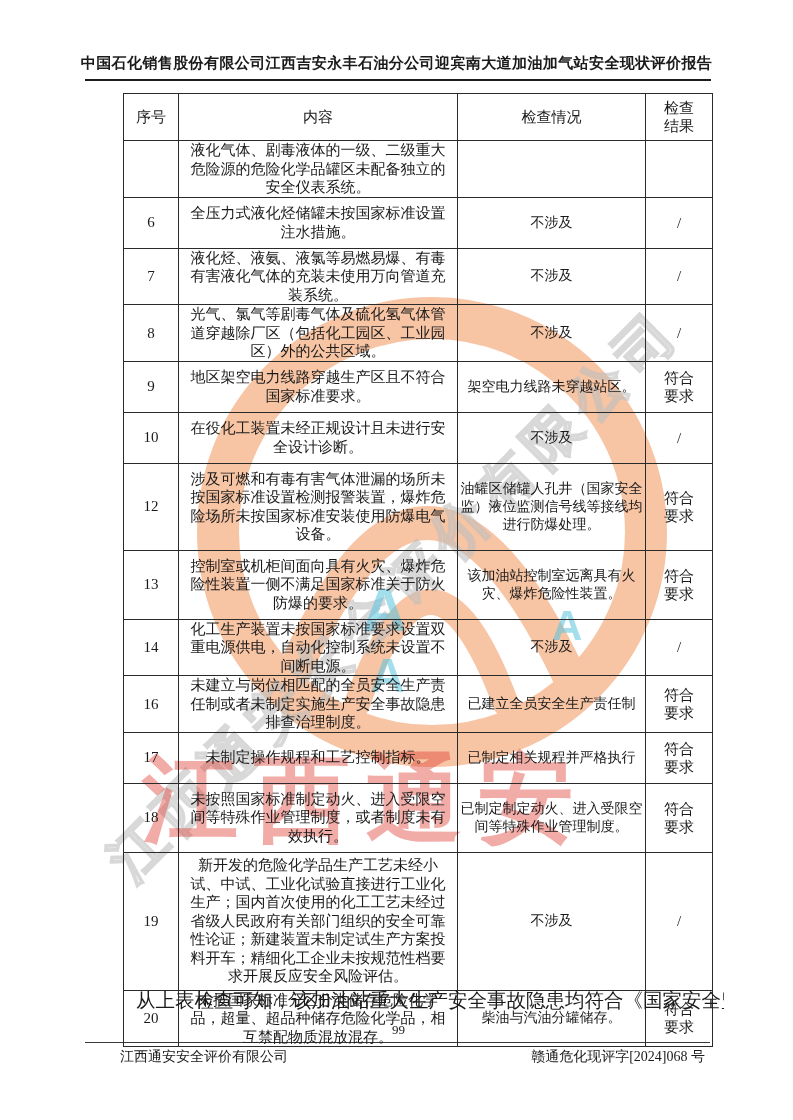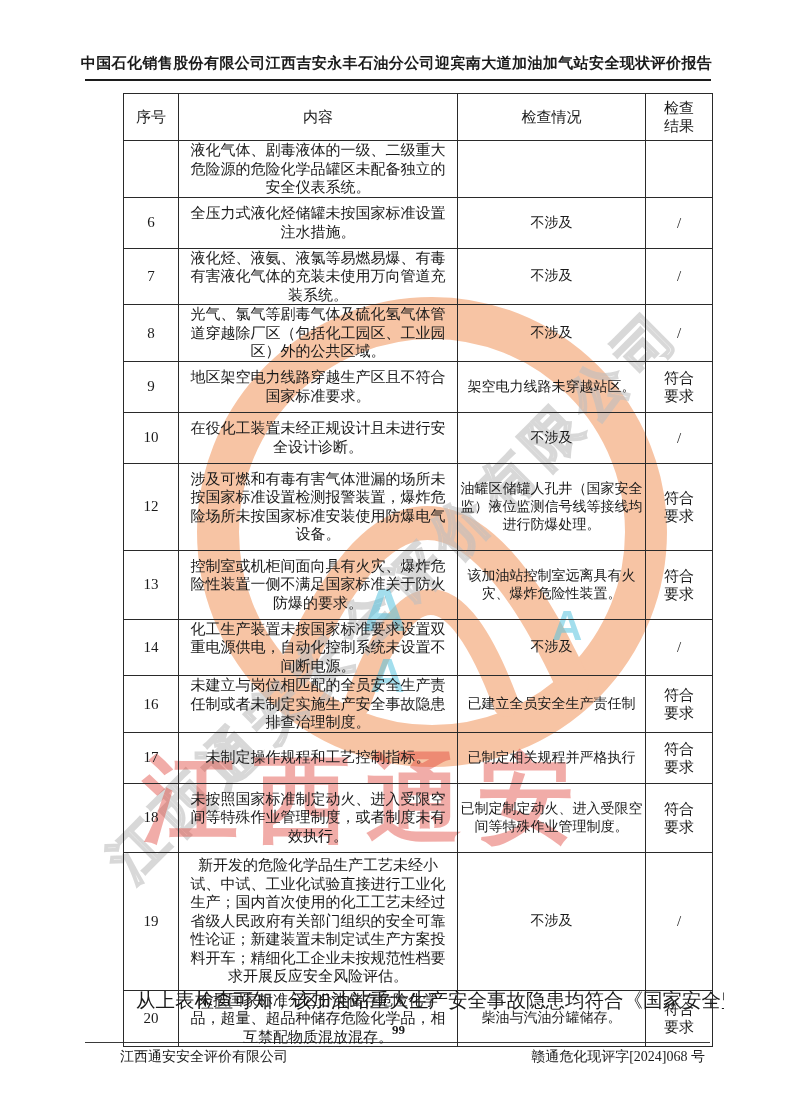--- a/index.html
+++ b/index.html
@@ -68,21 +68,21 @@
   .insp td.col-content{padding:0 11px;}
   .insp td.col-situation{font-size:14px;line-height:18px;padding:16px 2px;}
   
   .closing{
     position:absolute;left:97px;top:988px;width:627px;margin:0;
     font-size:19.5px;line-height:26px;text-indent:2em;
     white-space:nowrap;overflow:hidden;z-index:2;
   }
   .page-number{
     position:absolute;left:85px;top:1022px;width:627px;
-    text-align:center;font-size:13px;z-index:2;font-weight:bold;
+    text-align:center;font-size:13px;z-index:2;
   }
   .footer-rule{
     position:absolute;left:85px;top:1042px;width:625px;height:0;
     border-top:1px solid #3a3a3a;
   }
   .doc-footer{
     position:absolute;left:120px;top:1048px;width:585px;
     display:flex;justify-content:space-between;
     font-size:14px;z-index:2;
   }

